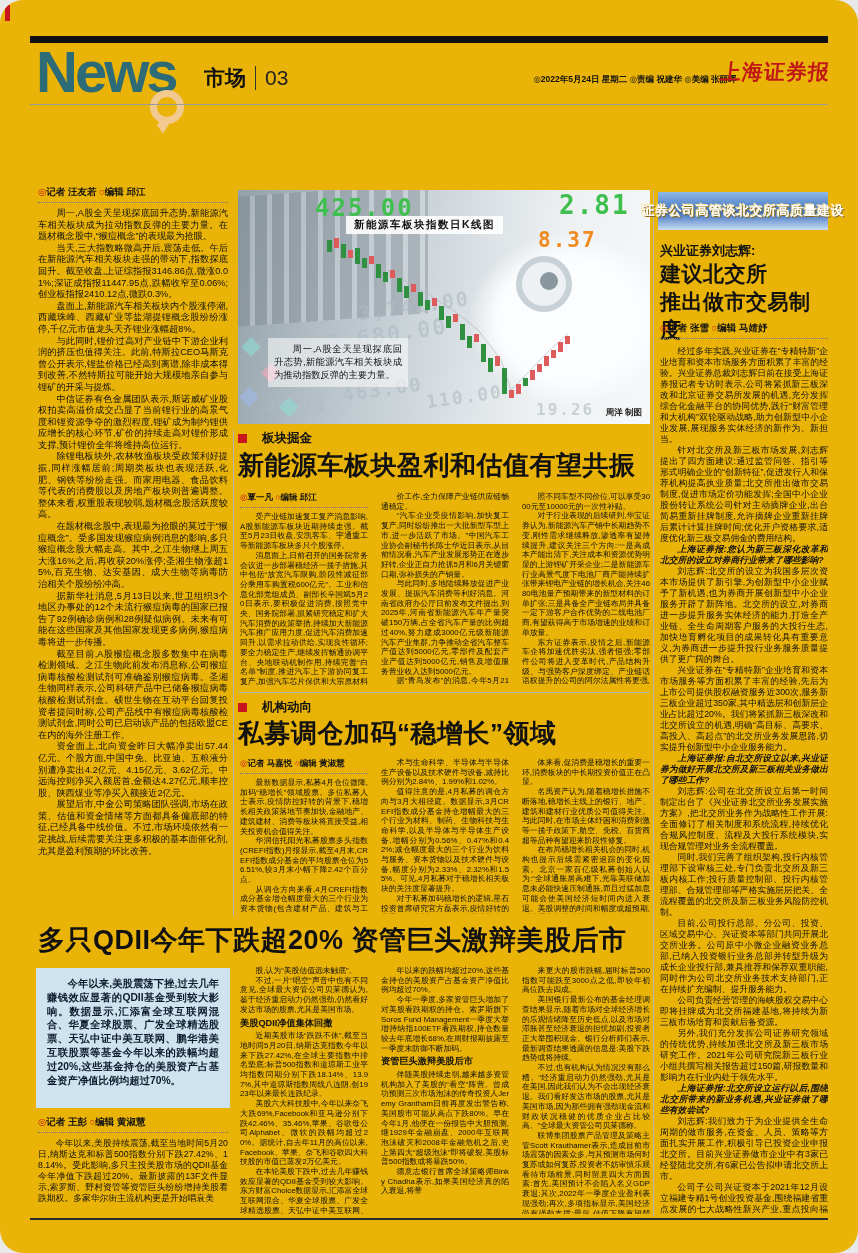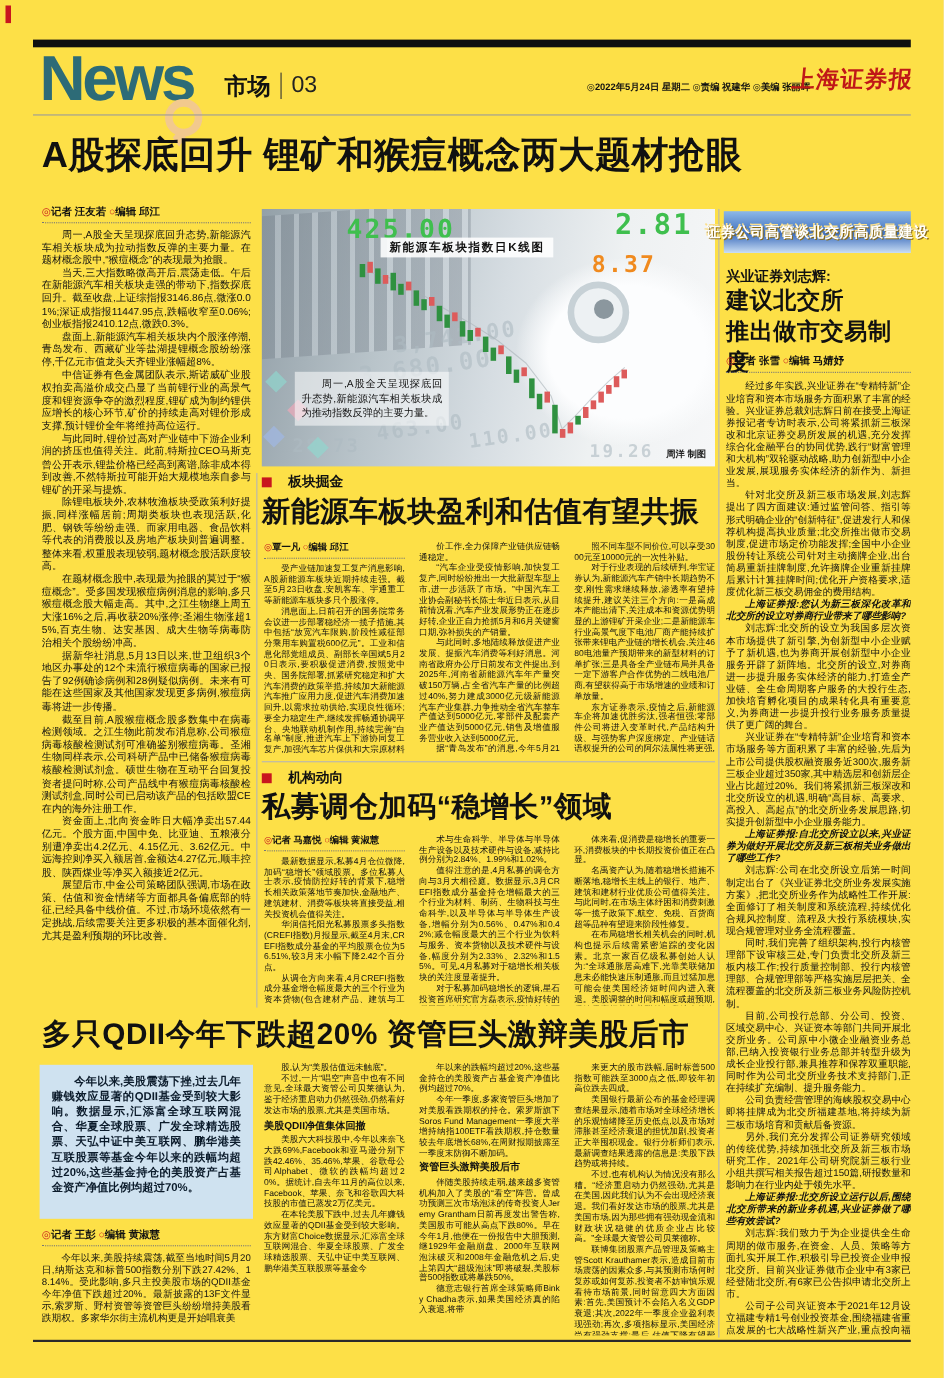--- a/index.html
+++ b/index.html
@@ -1,17 +1,17 @@
 <!DOCTYPE html>
 <html><head>
 <meta charset="utf-8">
 <style>
   html,body{margin:0;padding:0;background:#e9e9e9;}
-  #page{position:relative;width:858px;height:1253px;background:#fde047;overflow:hidden;
-        font-family:"Liberation Sans","DejaVu Sans",sans-serif;color:#111;}
+  #page{position:relative;width:858px;height:1253px;background:#eab308;overflow:hidden;
+        font-family:"Liberation Sans","DejaVu Sans",sans-serif;color:#111;border-radius:23px;}
   .abs{position:absolute;}
   
   .corner-mark{left:5px;top:5px;width:5px;height:16px;background:#c8161e;}
   .topbar{left:30px;top:36px;width:798px;height:7px;background:#101010;}
   .news-logo{left:36px;top:42px;font-size:58px;font-weight:bold;color:#2d6b77;letter-spacing:-3px;line-height:60px;}
   .bubble{left:150px;top:90px;width:20px;height:20px;border:7px solid #f2c98e;border-radius:50%;}
   .bubble-tail{left:158px;top:120px;width:10px;height:10px;background:#f2c98e;transform:rotate(55deg) skewX(20deg);}
   .section-block{left:204px;top:64px;display:flex;align-items:center;gap:9px;font-size:21px;}
   .section-block .sec{font-weight:bold;}
   .section-block .vbar{width:1px;height:24px;background:#333;display:inline-block;}
@@ -86,34 +86,33 @@
   <div class="abs bubble-tail"></div>
   <div class="abs section-block">
     <span class="sec">市场</span>
     <span class="vbar"></span>
     <span class="pno">03</span>
   </div>
   <div class="abs date-line">◎2022年5月24日 星期二 ◎责编 祝建华 ◎美编 张丽晖</div>
   <div class="abs masthead">上海证券报</div>
   <div class="abs header-rule"></div>
 
-  <div class="abs lead-headline">A股探底回升  锂矿和猴痘概念两大题材抢眼</div>
 
   <div class="abs" style="left:38px;top:186px;width:190px;">
     <div class="byline">
       <span class="mk">◎</span><span>记者 汪友若</span>
       <span class="mk">○</span><span>编辑 邱江</span>
     </div>
   </div>
   <div class="col leftcol" style="left:38px;top:208px;width:190px;height:712px;">
       <p>周一,A股全天呈现探底回升态势,新能源汽车相关板块成为拉动指数反弹的主要力量。在题材概念股中,“猴痘概念”的表现最为抢眼。</p>
       <p>当天,三大指数略微高开后,震荡走低。午后在新能源汽车相关板块走强的带动下,指数探底回升。截至收盘,上证综指报3146.86点,微涨0.01%;深证成指报11447.95点,跌幅收窄至0.06%;创业板指报2410.12点,微跌0.3%。</p>
-      <p>盘面上,新能源汽车相关板块内个股涨停潮,青岛发布、西藏矿业等盐湖提锂概念股纷纷涨停,千亿元市值龙头天齐锂业涨幅超8%。</p>
+      <p>盘面上,新能源汽车相关板块内个股涨停潮,西藏珠峰、西藏矿业等盐湖提锂概念股纷纷涨停,千亿元市值龙头天齐锂业涨幅超8%。</p>
+      <p>与此同时,锂价过高对产业链中下游企业利润的挤压也值得关注。此前,特斯拉CEO马斯克曾公开表示,锂盐价格已经高到离谱,除非成本得到改善,不然特斯拉可能开始大规模地亲自参与锂矿的开采与提炼。</p>
       <p>中信证券有色金属团队表示,斯诺威矿业股权拍卖高溢价成交凸显了当前锂行业的高景气度和锂资源争夺的激烈程度,锂矿成为制约锂供应增长的核心环节,矿价的持续走高对锂价形成支撑,预计锂价全年将维持高位运行。</p>
-      <p>与此同时,锂价过高对产业链中下游企业利润的挤压也值得关注。此前,特斯拉CEO马斯克曾公开表示,锂盐价格已经高到离谱,除非成本得到改善,不然特斯拉可能开始大规模地亲自参与锂矿的开采与提炼。</p>
       <p>除锂电板块外,农林牧渔板块受政策利好提振,同样涨幅居前;周期类板块也表现活跃,化肥、钢铁等纷纷走强。而家用电器、食品饮料等代表的消费股以及房地产板块则普遍调整。整体来看,权重股表现较弱,题材概念股活跃度较高。</p>
       <p>在题材概念股中,表现最为抢眼的莫过于“猴痘概念”。受多国发现猴痘病例消息的影响,多只猴痘概念股大幅走高。其中,之江生物继上周五大涨16%之后,再收获20%涨停;圣湘生物涨超15%,百克生物、达安基因、成大生物等病毒防治相关个股纷纷冲高。</p>
       <p>据新华社消息,5月13日以来,世卫组织3个地区办事处的12个未流行猴痘病毒的国家已报告了92例确诊病例和28例疑似病例。未来有可能在这些国家及其他国家发现更多病例,猴痘病毒将进一步传播。</p>
       <p>截至目前,A股猴痘概念股多数集中在病毒检测领域。之江生物此前发布消息称,公司猴痘病毒核酸检测试剂可准确鉴别猴痘病毒。圣湘生物同样表示,公司科研产品中已储备猴痘病毒核酸检测试剂盒。硕世生物在互动平台回复投资者提问时称,公司产品线中有猴痘病毒核酸检测试剂盒,同时公司已启动该产品的包括欧盟CE在内的海外注册工作。</p>
       <p>资金面上,北向资金昨日大幅净卖出57.44亿元。个股方面,中国中免、比亚迪、五粮液分别遭净卖出4.2亿元、4.15亿元、3.62亿元。中远海控则净买入额居首,金额达4.27亿元,顺丰控股、陕西煤业等净买入额接近2亿元。</p>
       <p>展望后市,中金公司策略团队强调,市场在政策、估值和资金情绪等方面都具备偏底部的特征,已经具备中线价值。不过,市场环境依然有一定挑战,后续需要关注更多积极的基本面催化剂,尤其是盈利预期的环比改善。</p>
     </div>
 
   <div class="abs photo">
     <div class="abs battery"></div>
@@ -249,20 +248,21 @@
       <span class="mk">○</span><span>编辑 黄淑慧</span>
     </div>
   </div>
   <div class="col leftcol" style="left:38px;top:1138px;width:190px;height:76px;font-size:8.8px;line-height:11px;">
       <p>今年以来,美股持续震荡,截至当地时间5月20日,纳斯达克和标普500指数分别下跌27.42%、18.14%。受此影响,多只主投美股市场的QDII基金今年净值下跌超过20%。最新披露的13F文件显示,索罗斯、野村资管等资管巨头纷纷增持美股看跌期权。多家华尔街主流机构更是开始唱衰美</p>
     </div>
   <div class="col smallcol" style="left:240px;top:966px;width:128px;height:248px;">
       <p>股,认为“美股估值远未触底”。</p>
       <p>不过,一片“唱空”声音中也有不同意见,全球最大资管公司贝莱德认为,鉴于经济重启动力仍然强劲,仍然看好发达市场的股票,尤其是美国市场。</p>
       <p class="subhead">美股QDII净值集体回撤</p>
+      <p>近期美股市场“跌跌不休”,截至当地时间5月20日,纳斯达克指数今年以来下跌27.42%,在全球主要指数中排名垫底;标普500指数和道琼斯工业平均指数同期分别下跌18.14%、13.97%,其中道琼斯指数周线八连阴,创1923年以来最长连跌纪录。</p>
       <p>美股六大科技股中,今年以来奈飞大跌69%,Facebook和亚马逊分别下跌42.46%、35.46%,苹果、谷歌母公司Alphabet、微软的跌幅均超过20%。据统计,自去年11月的高位以来,Facebook、苹果、奈飞和谷歌四大科技股的市值已蒸发2万亿美元。</p>
       <p>在本轮美股下跌中,过去几年赚钱效应显著的QDII基金受到较大影响。东方财富Choice数据显示,汇添富全球互联网混合、华夏全球股票、广发全球精选股票、天弘中证中美互联网、鹏华港美互联股票等基金今</p>
     </div>
   <div class="col smallcol" style="left:381px;top:966px;width:128px;height:248px;">
       <p>年以来的跌幅均超过20%,这些基金持仓的美股资产占基金资产净值比例均超过70%。</p>
       <p>今年一季度,多家资管巨头增加了对美股看跌期权的持仓。索罗斯旗下Soros Fund Management一季度大举增持纳指100ETF看跌期权,持仓数量较去年底增长68%,在周财报期披露至一季度末防御不断加码。</p>
       <p class="subhead">资管巨头激辩美股后市</p>
       <p>伴随美股持续走弱,越来越多资管机构加入了美股的“看空”阵营。曾成功预测三次市场泡沫的传奇投资人Jeremy Grantham日前再度发出警告称,美国股市可能从高点下跌80%。早在今年1月,他便在一份报告中大胆预测,继1929年金融崩盘、2000年互联网泡沫破灭和2008年金融危机之后,史上第四大“超级泡沫”即将破裂,美股标普500指数或将暴跌50%。</p>
       <p>德意志银行首席全球策略师Binky Chadha表示,如果美国经济真的陷入衰退,将带</p>
     </div>

